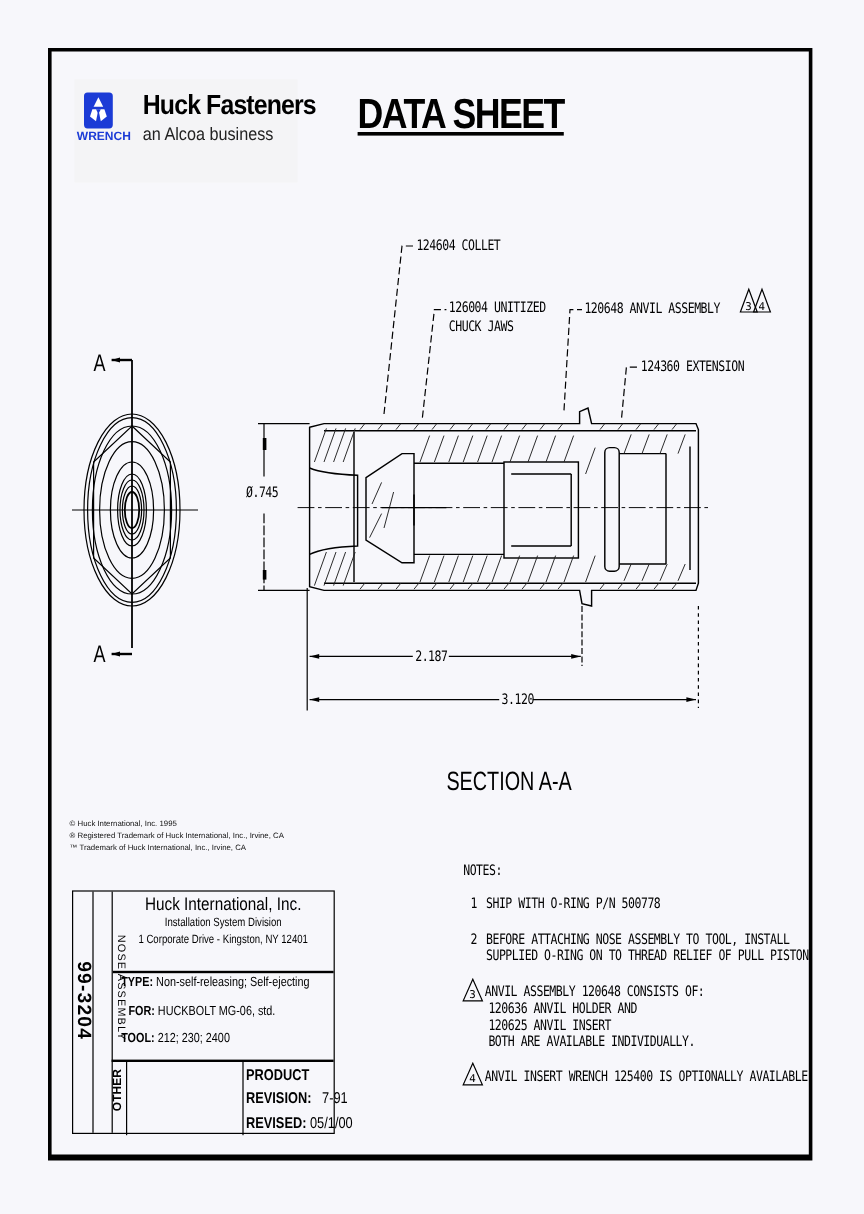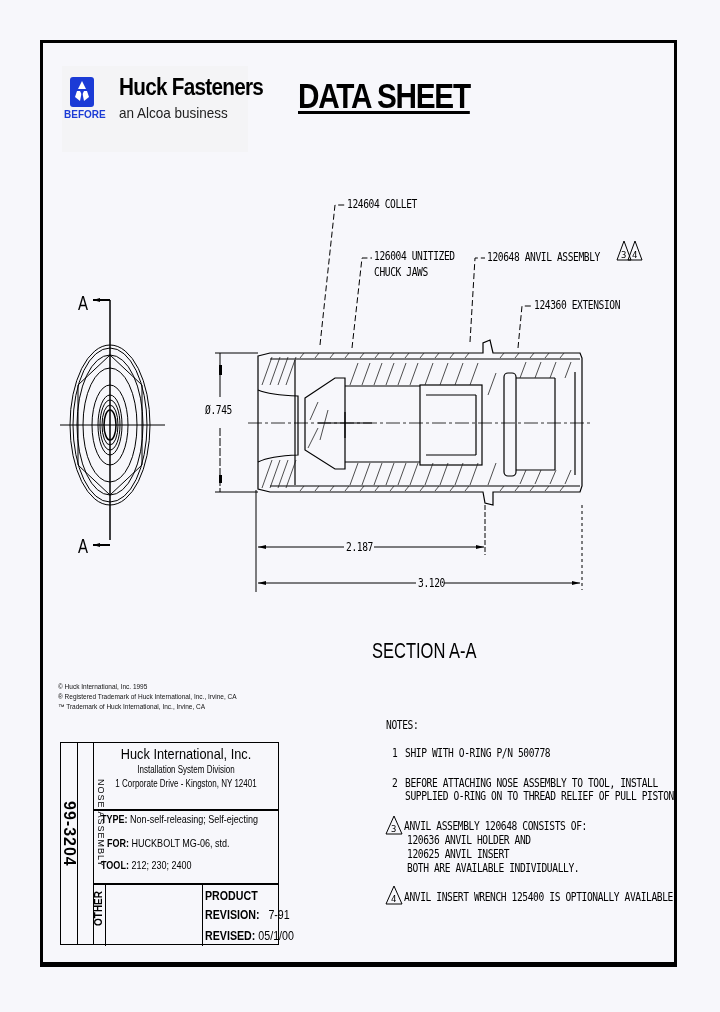--- a/index.html
+++ b/index.html
@@ -44,21 +44,21 @@
 
 <div class="abs logo-box"></div>
 <div class="abs alcoa-mark">
   <svg width="24" height="30" viewBox="0 0 24 30">
     <polygon points="12,4 16,12 8,12" fill="#fff"></polygon>
     <polygon points="7,14 12,14 10,24 5,20" fill="#fff"></polygon>
     <polygon points="12,14 17,14 19,20 14,24" fill="#fff"></polygon>
     <polygon points="10,14 14,14 12,18" fill="#1b3bd6"></polygon>
   </svg>
 </div>
-<div class="abs alcoa-word">BEFORE</div>
+<div class="abs alcoa-word">WRENCH</div>
 <div class="abs huck-title">Huck Fasteners</div>
 <div class="abs huck-sub">an Alcoa business</div>
 <div class="abs datasheet">DATA SHEET</div>
 
 <svg class="abs" style="left:0;top:0" width="720" height="700">
   <g stroke="#000" fill="none" stroke-width="1">
 
     <polyline points="320,345 335,205 345,205" stroke-dasharray="6,3"></polyline>
     <polyline points="352,348 362,258 372,258" stroke-dasharray="6,3"></polyline>
     <polyline points="470,342 475,258 485,258" stroke-dasharray="6,3"></polyline>

